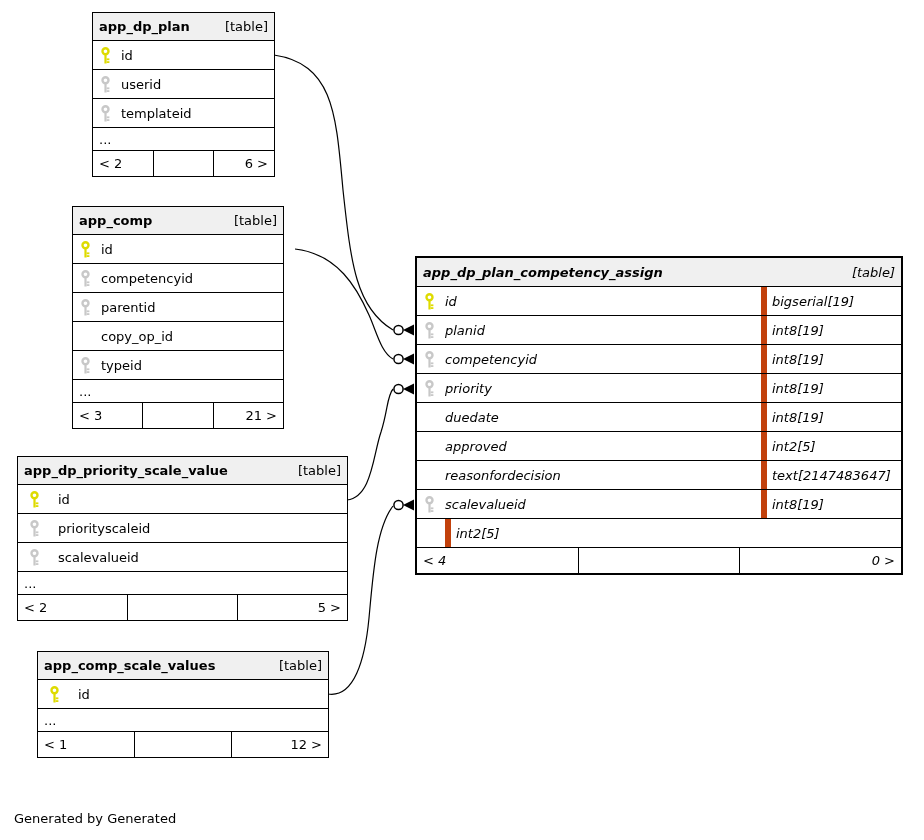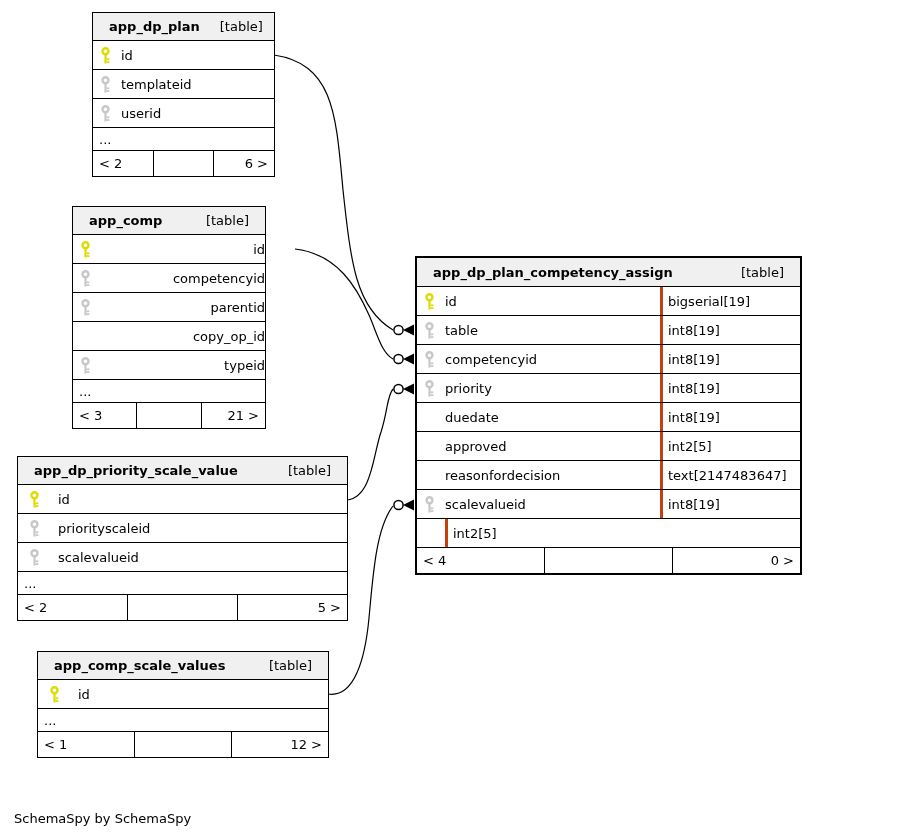--- a/index.html
+++ b/index.html
@@ -12,38 +12,38 @@
   }
   #edges { position:absolute; left:0; top:0; z-index:0; }
   .tbl {
     position:absolute; z-index:1; box-sizing:border-box;
     background:#fff; border:1px solid #000;
   }
   .tbl.main { border-width:2px; }
   .tbl-head {
     display:flex; justify-content:space-between; align-items:center;
     background:#f0f0f0; border-bottom:1px solid #000;
-    height:28px; padding:0 16px; box-sizing:border-box; gap:20px;
+    height:28px; padding:0 6px; box-sizing:border-box; gap:20px;
   }
   .tbl.main .tbl-head { height:29px; }
   .tbl-title { font-weight:bold; white-space:nowrap; }
   .tbl-badge { font-weight:normal; white-space:nowrap; }
   .trow {
     display:flex; align-items:center;
     height:29px; border-bottom:1px solid #000;
     box-sizing:border-box; padding-left:7px;
   }
   .keyslot { flex:0 0 11px; width:11px; height:17px; margin-right:10px; }
   .keyslot svg { display:block; width:11px; height:17px; }
   .pk { color:#dedb00; }
   .fk { color:#c8c8c8; }
   .cname { flex:1; white-space:nowrap; overflow:hidden; }
   .ctype {
     flex:0 0 140px; align-self:stretch; display:flex; align-items:center;
-    border-left:3px solid #c2410c; padding:0 5px; box-sizing:border-box;
+    border-left:6px solid #c2410c; padding:0 5px; box-sizing:border-box;
     white-space:nowrap;
   }
   .dots {
     height:23px; display:flex; align-items:center;
     border-bottom:1px solid #000; box-sizing:border-box; padding:0 6px;
   }
   .tfoot { display:flex; height:25px; box-sizing:border-box; }
   .tfoot .cell {
     flex:1; display:flex; align-items:center; padding:0 6px;
     box-sizing:border-box; white-space:nowrap;
@@ -92,42 +92,42 @@
   </div>
   <div class="trow">
     <span class="keyslot fk">
         <svg viewBox="0 0 11 17">
           <circle cx="5.5" cy="4.3" r="3" fill="none" stroke="currentColor" stroke-width="2.4"></circle>
           <rect x="4.4" y="7.2" width="2.2" height="9.3" fill="currentColor"></rect>
           <rect x="6.6" y="11.4" width="2.8" height="1.8" fill="currentColor"></rect>
           <rect x="6.6" y="14.2" width="2.8" height="1.8" fill="currentColor"></rect>
         </svg>
       </span>
+    <span class="cname">userid</span>
+  </div>
+  <div class="trow">
+    <span class="keyslot fk">
+        <svg viewBox="0 0 11 17">
+          <circle cx="5.5" cy="4.3" r="3" fill="none" stroke="currentColor" stroke-width="2.4"></circle>
+          <rect x="4.4" y="7.2" width="2.2" height="9.3" fill="currentColor"></rect>
+          <rect x="6.6" y="11.4" width="2.8" height="1.8" fill="currentColor"></rect>
+          <rect x="6.6" y="14.2" width="2.8" height="1.8" fill="currentColor"></rect>
+        </svg>
+      </span>
     <span class="cname">templateid</span>
   </div>
-  <div class="trow">
-    <span class="keyslot fk">
-        <svg viewBox="0 0 11 17">
-          <circle cx="5.5" cy="4.3" r="3" fill="none" stroke="currentColor" stroke-width="2.4"></circle>
-          <rect x="4.4" y="7.2" width="2.2" height="9.3" fill="currentColor"></rect>
-          <rect x="6.6" y="11.4" width="2.8" height="1.8" fill="currentColor"></rect>
-          <rect x="6.6" y="14.2" width="2.8" height="1.8" fill="currentColor"></rect>
-        </svg>
-      </span>
-    <span class="cname">userid</span>
-  </div>
   <div class="dots">...</div>
   <div class="tfoot">
     <span class="cell">&lt; 2</span>
     <span class="cell"></span>
     <span class="cell right">6 &gt;</span>
   </div>
 </div>
 
-<div class="tbl" style="left:72px; top:206px; width:194px;text-align:right;">
+<div class="tbl" style="left:72px; top:206px; width:212px;">
   <div class="tbl-head">
     <span class="tbl-title">app_comp</span>
     <span class="tbl-badge">[table]</span>
   </div>
   <div class="trow">
     <span class="keyslot pk">
         <svg viewBox="0 0 11 17">
           <circle cx="5.5" cy="4.3" r="3" fill="none" stroke="currentColor" stroke-width="2.4"></circle>
           <rect x="4.4" y="7.2" width="2.2" height="9.3" fill="currentColor"></rect>
           <rect x="6.6" y="11.4" width="2.8" height="1.8" fill="currentColor"></rect>
@@ -244,21 +244,21 @@
     <span class="cname">id</span>
   </div>
   <div class="dots">...</div>
   <div class="tfoot">
     <span class="cell">&lt; 1</span>
     <span class="cell"></span>
     <span class="cell right">12 &gt;</span>
   </div>
 </div>
 
-<div class="tbl main" style="left:415px; top:256px; width:387px;">
+<div class="tbl main" style="left:415px; top:256px; width:488px;font-style:italic;">
   <div class="tbl-head">
     <span class="tbl-title">app_dp_plan_competency_assign</span>
     <span class="tbl-badge">[table]</span>
   </div>
   <div class="trow">
     <span class="keyslot pk">
         <svg viewBox="0 0 11 17">
           <circle cx="5.5" cy="4.3" r="3" fill="none" stroke="currentColor" stroke-width="2.4"></circle>
           <rect x="4.4" y="7.2" width="2.2" height="9.3" fill="currentColor"></rect>
           <rect x="6.6" y="11.4" width="2.8" height="1.8" fill="currentColor"></rect>
@@ -270,21 +270,21 @@
   </div>
   <div class="trow">
     <span class="keyslot fk">
         <svg viewBox="0 0 11 17">
           <circle cx="5.5" cy="4.3" r="3" fill="none" stroke="currentColor" stroke-width="2.4"></circle>
           <rect x="4.4" y="7.2" width="2.2" height="9.3" fill="currentColor"></rect>
           <rect x="6.6" y="11.4" width="2.8" height="1.8" fill="currentColor"></rect>
           <rect x="6.6" y="14.2" width="2.8" height="1.8" fill="currentColor"></rect>
         </svg>
       </span>
-    <span class="cname">table</span>
+    <span class="cname">planid</span>
     <span class="ctype">int8[19]</span>
   </div>
   <div class="trow">
     <span class="keyslot fk">
         <svg viewBox="0 0 11 17">
           <circle cx="5.5" cy="4.3" r="3" fill="none" stroke="currentColor" stroke-width="2.4"></circle>
           <rect x="4.4" y="7.2" width="2.2" height="9.3" fill="currentColor"></rect>
           <rect x="6.6" y="11.4" width="2.8" height="1.8" fill="currentColor"></rect>
           <rect x="6.6" y="14.2" width="2.8" height="1.8" fill="currentColor"></rect>
         </svg>
@@ -335,13 +335,13 @@
     <span class="keyslot"></span>
     <span class="ctype">int2[5]</span>
   </div>
   <div class="tfoot">
     <span class="cell">&lt; 4</span>
     <span class="cell"></span>
     <span class="cell right">0 &gt;</span>
   </div>
 </div>
 
-<div id="generator-note">SchemaSpy by SchemaSpy</div>
+<div id="generator-note">Generated by Generated</div>
 
 </body></html>

